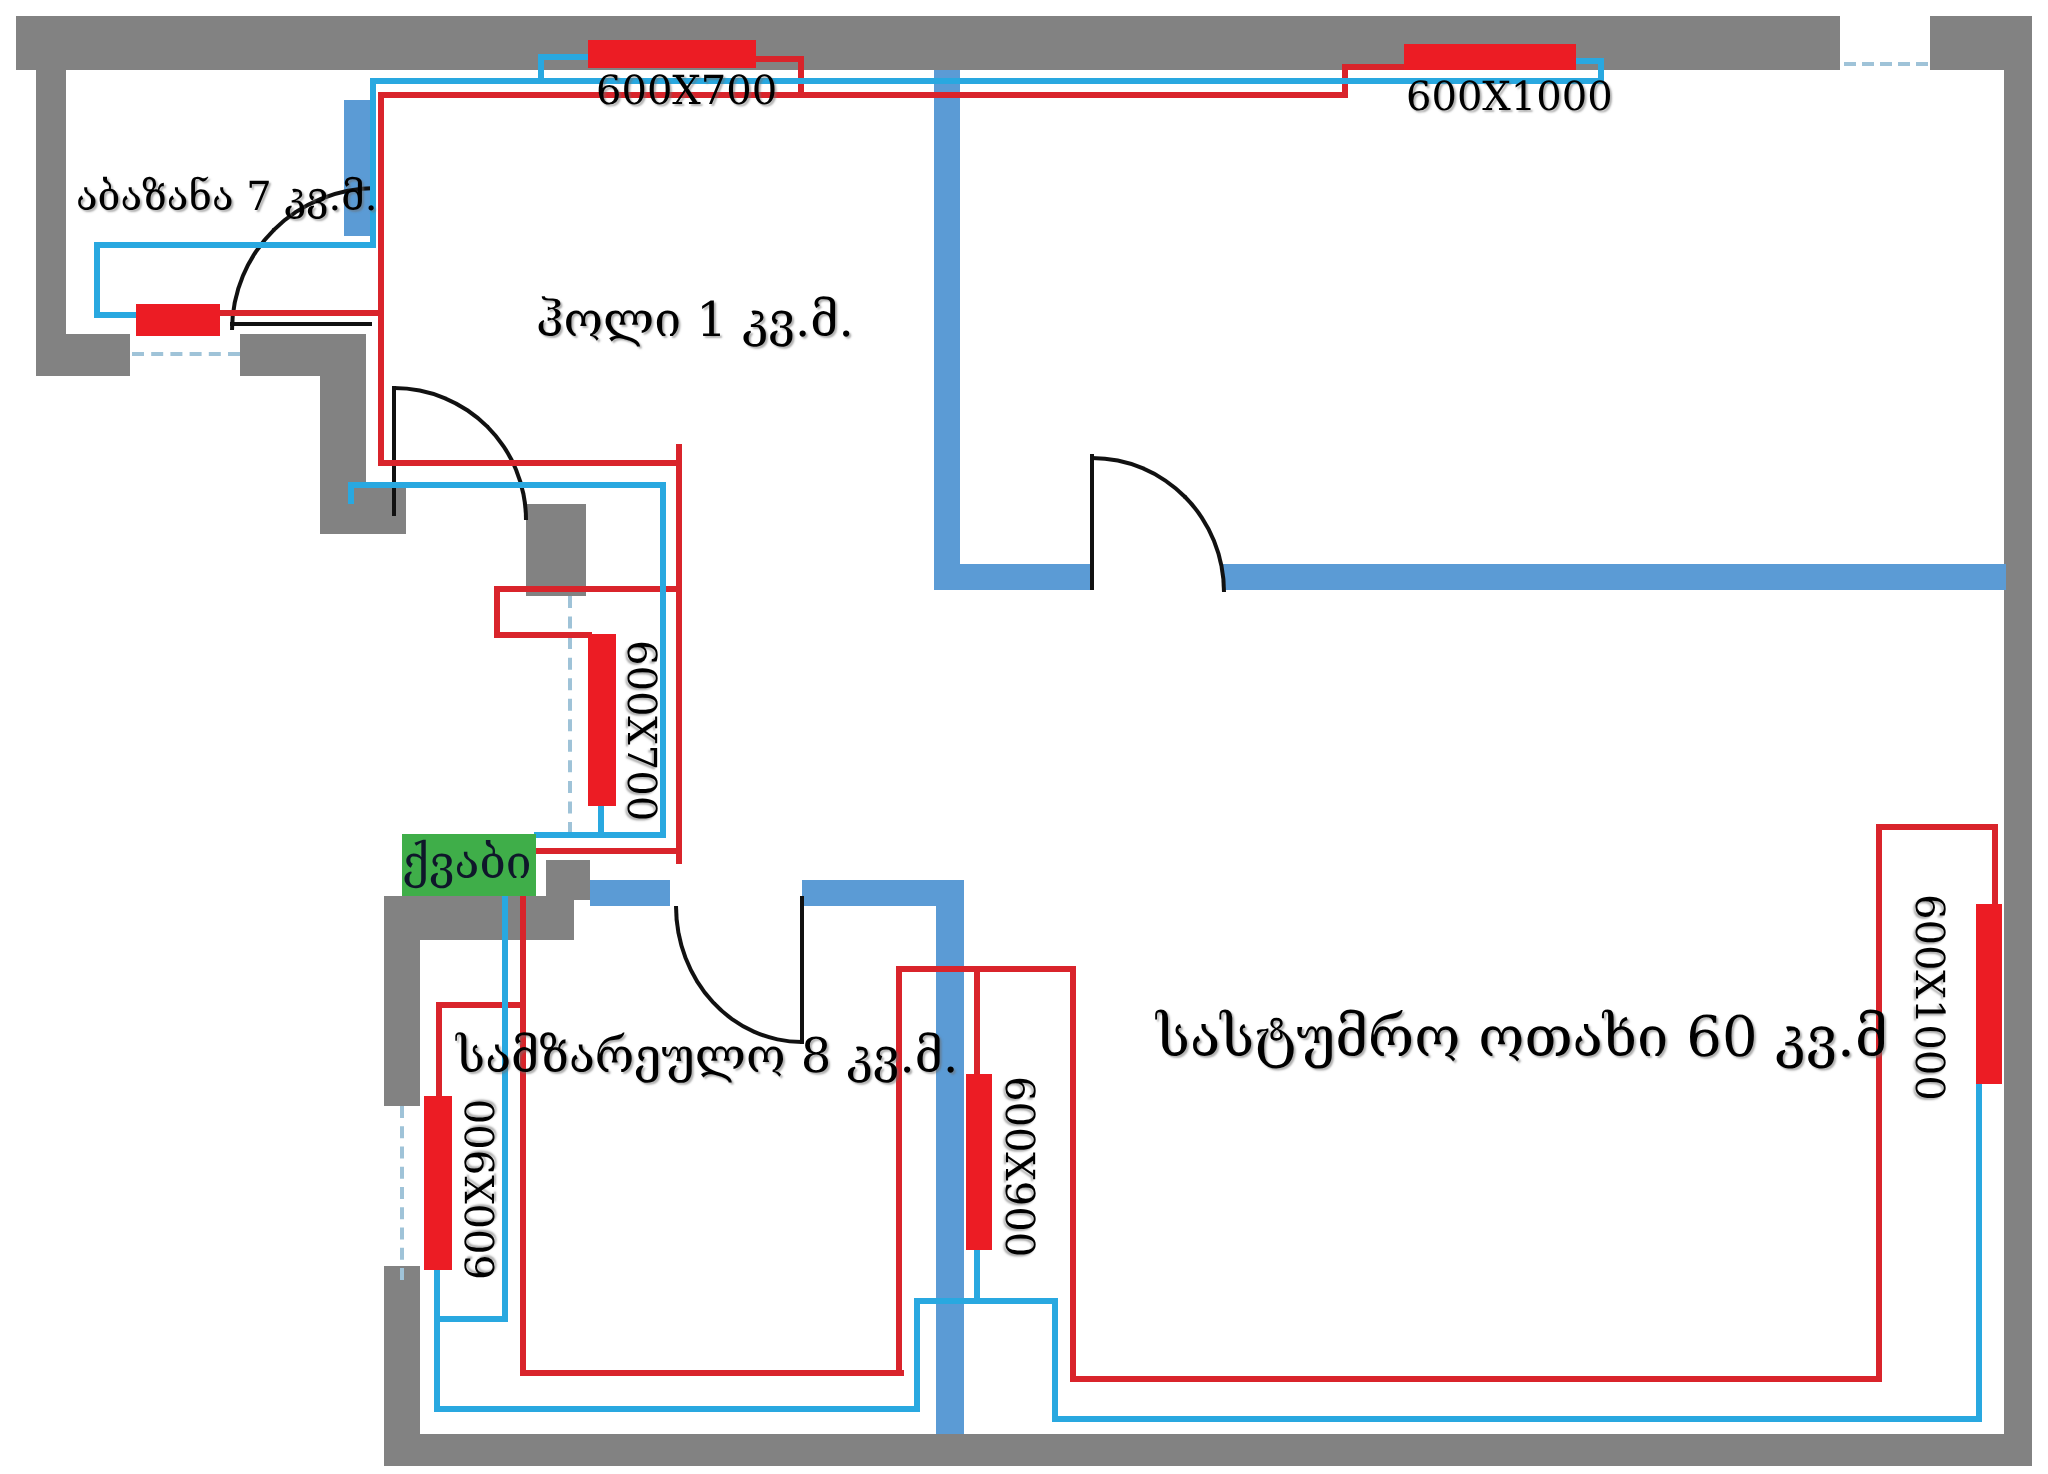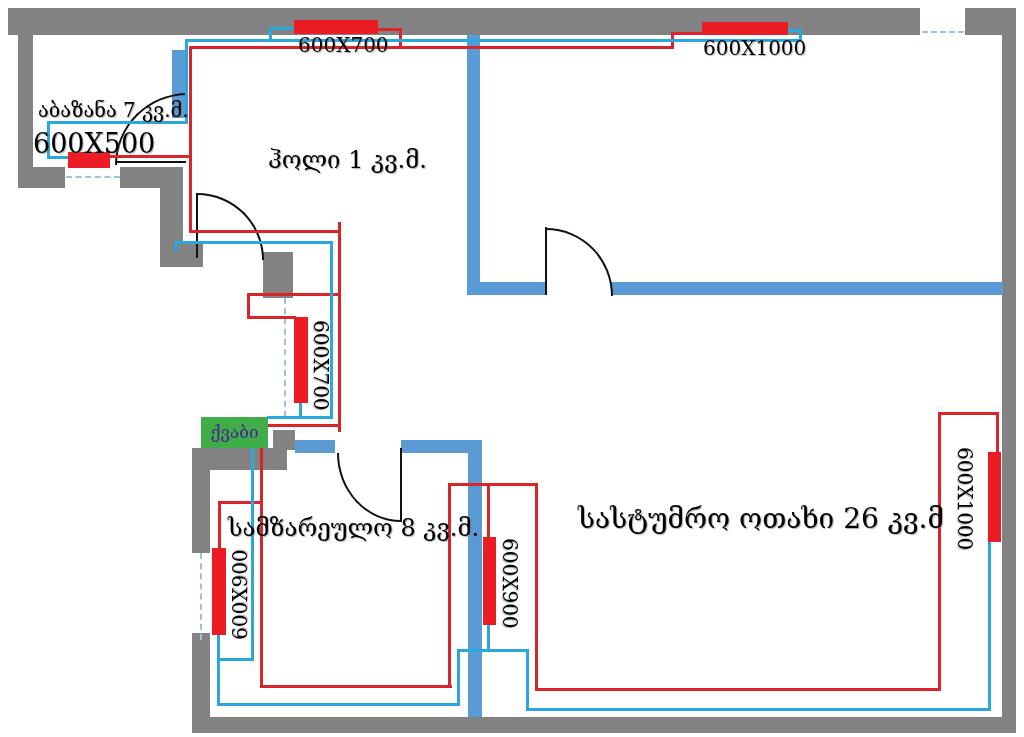--- a/index.html
+++ b/index.html
@@ -17,21 +17,21 @@
   .leaf{position:absolute;background:#111;z-index:4;}
   .arc{position:absolute;z-index:4;}
   
   .rp{position:absolute;background:#d9242b;z-index:5;}
   .bp{position:absolute;background:#29a8e0;z-index:5;}
   
   .rad{position:absolute;background:#ec1c24;z-index:6;}
   
   .boiler{
     position:absolute;left:201px;top:417px;width:67px;height:31px;background:#3fae49;z-index:6;
-    color:#4c1d95;font-size:17px;line-height:31px;text-align:center;
+    color:#0f172a;font-size:23px;line-height:31px;text-align:left;
   }
   
   .lbl{
     position:absolute;color:#000;z-index:7;white-space:nowrap;
     text-shadow:1px 1px 1px rgba(110,110,110,0.55);
   }
   .vtext{
     writing-mode:vertical-rl;text-orientation:mixed;
     text-shadow:1px 1px 1px rgba(110,110,110,0.55);
   }
@@ -138,26 +138,25 @@
   <div class="rad" style="left:702px;top:22px;width:86px;height:13px;"></div>
   <div class="rad" style="left:294px;top:317px;width:14px;height:86px;"></div>
   <div class="rad" style="left:212px;top:548px;width:14px;height:87px;"></div>
   <div class="rad" style="left:483px;top:537px;width:13px;height:88px;"></div>
   <div class="rad" style="left:988px;top:452px;width:13px;height:90px;"></div>
 
   <div class="boiler">
     <span>ქვაბი</span>
   </div>
 
-  <div class="lbl" style="left:38px;top:86px;font-size:20px;margin-top:12px;">აბაზანა 7 კვ.მ.</div>
+  <div class="lbl" style="left:38px;top:86px;font-size:20px;">აბაზანა 7 კვ.მ.</div>
   <div class="lbl" style="left:268px;top:146px;font-size:24px;">ჰოლი 1 კვ.მ.</div>
   <div class="lbl" style="left:228px;top:514px;font-size:24px;">სამზარეულო 8 კვ.მ.</div>
-  <div class="lbl" style="left:578px;top:502px;font-size:28px;">სასტუმრო ოთახი 26 კვ.მ</div>
+  <div class="lbl" style="left:578px;top:502px;font-size:28px;">სასტუმრო ოთახი 60 კვ.მ</div>
 
-  <div class="lbl" style="left:33px;top:128px;font-size:27px;">600X500</div>
   <div class="lbl" style="left:298px;top:33px;font-size:20px;">600X700</div>
   <div class="lbl" style="left:703px;top:36px;font-size:20px;">600X1000</div>
 
   <div class="lbl vtext" style="left:309px;top:320px;height:92px;font-size:20px;">600X700</div>
   <div class="lbl vtext flip" style="left:228px;top:548px;height:92px;font-size:20px;">600X900</div>
   <div class="lbl vtext" style="left:498px;top:538px;height:92px;font-size:20px;">600X900</div>
   <div class="lbl vtext" style="left:953px;top:447px;height:102px;font-size:20px;">600X1000</div>
 
 </div>
 

